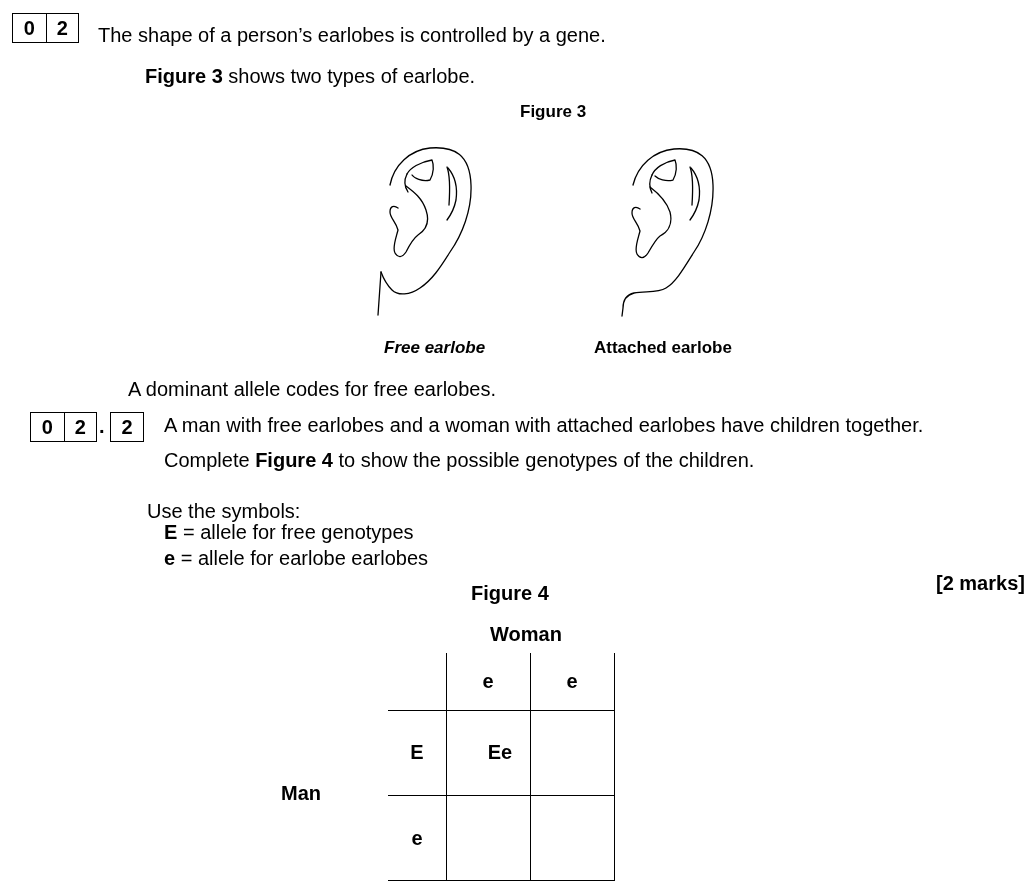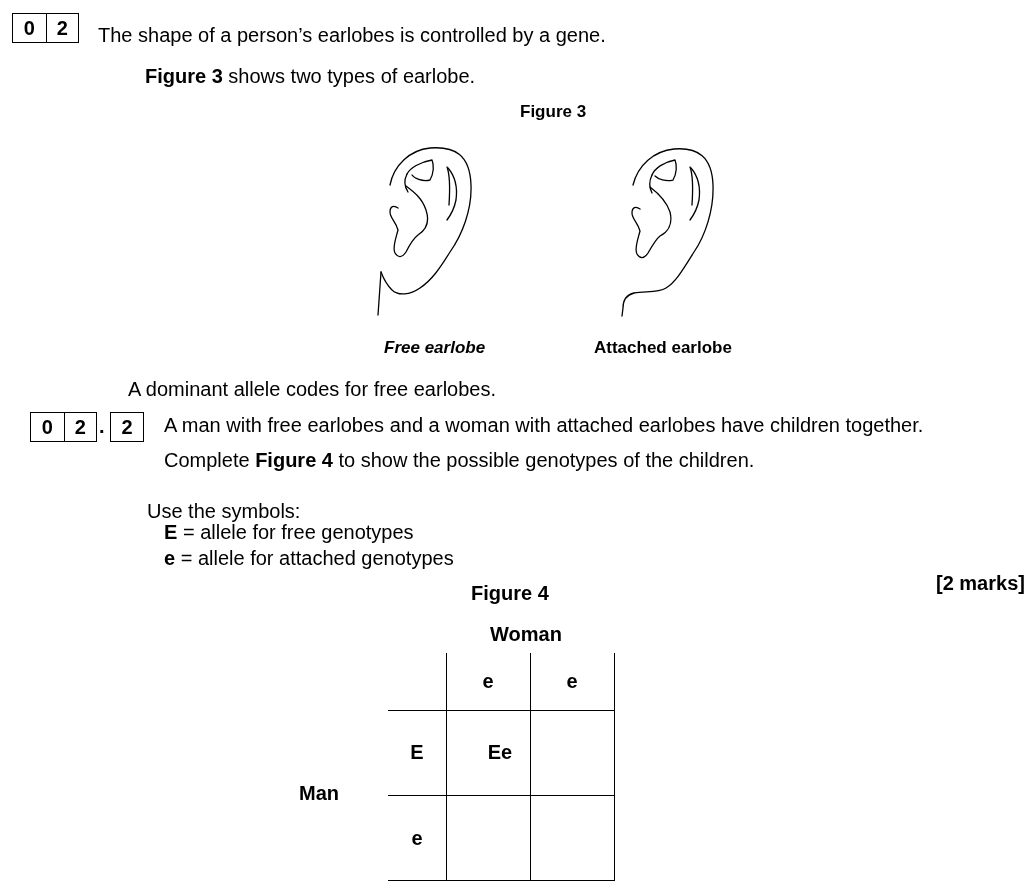--- a/index.html
+++ b/index.html
@@ -81,28 +81,28 @@
 <div class="abs t20" style="left:164px; top:449px;">
   <span>Complete </span><span class="b">Figure 4</span><span> to show the possible genotypes of the children.</span>
 </div>
 
 <div class="abs t20" style="left:147px; top:483px;margin-top:17px;">Use the symbols:</div>
 
 <div class="abs t20" style="left:164px; top:521px;">
   <span class="b">E</span><span> = allele for free genotypes</span>
 </div>
 <div class="abs t20" style="left:164px; top:547px;">
-  <span class="b">e</span><span> = allele for attached genotypes</span>
+  <span class="b">e</span><span> = allele for earlobe earlobes</span>
 </div>
 
 <div class="abs t20 b" style="left:471px; top:582px;">Figure 4</div>
 <div class="abs t20 b" style="left:900px; top:572px;margin-left:36px;">[2 marks]</div>
 
 <div class="abs t20 b" style="left:490px; top:623px;">Woman</div>
-<div class="abs t20 b" style="left:299px; top:782px;">Man</div>
+<div class="abs t20 b" style="left:281px; top:782px;">Man</div>
 
 <div>
 
   <div class="line" style="left:446px; top:653px; width:1.3px; height:228px;"></div>
   <div class="line" style="left:530px; top:653px; width:1.3px; height:228px;"></div>
   <div class="line" style="left:614px; top:653px; width:1.3px; height:228px;"></div>
 
   <div class="line" style="left:388px; top:710px; width:227px; height:1.3px;"></div>
   <div class="line" style="left:388px; top:795px; width:227px; height:1.3px;"></div>
   <div class="line" style="left:388px; top:880px; width:227px; height:1.3px;"></div>

